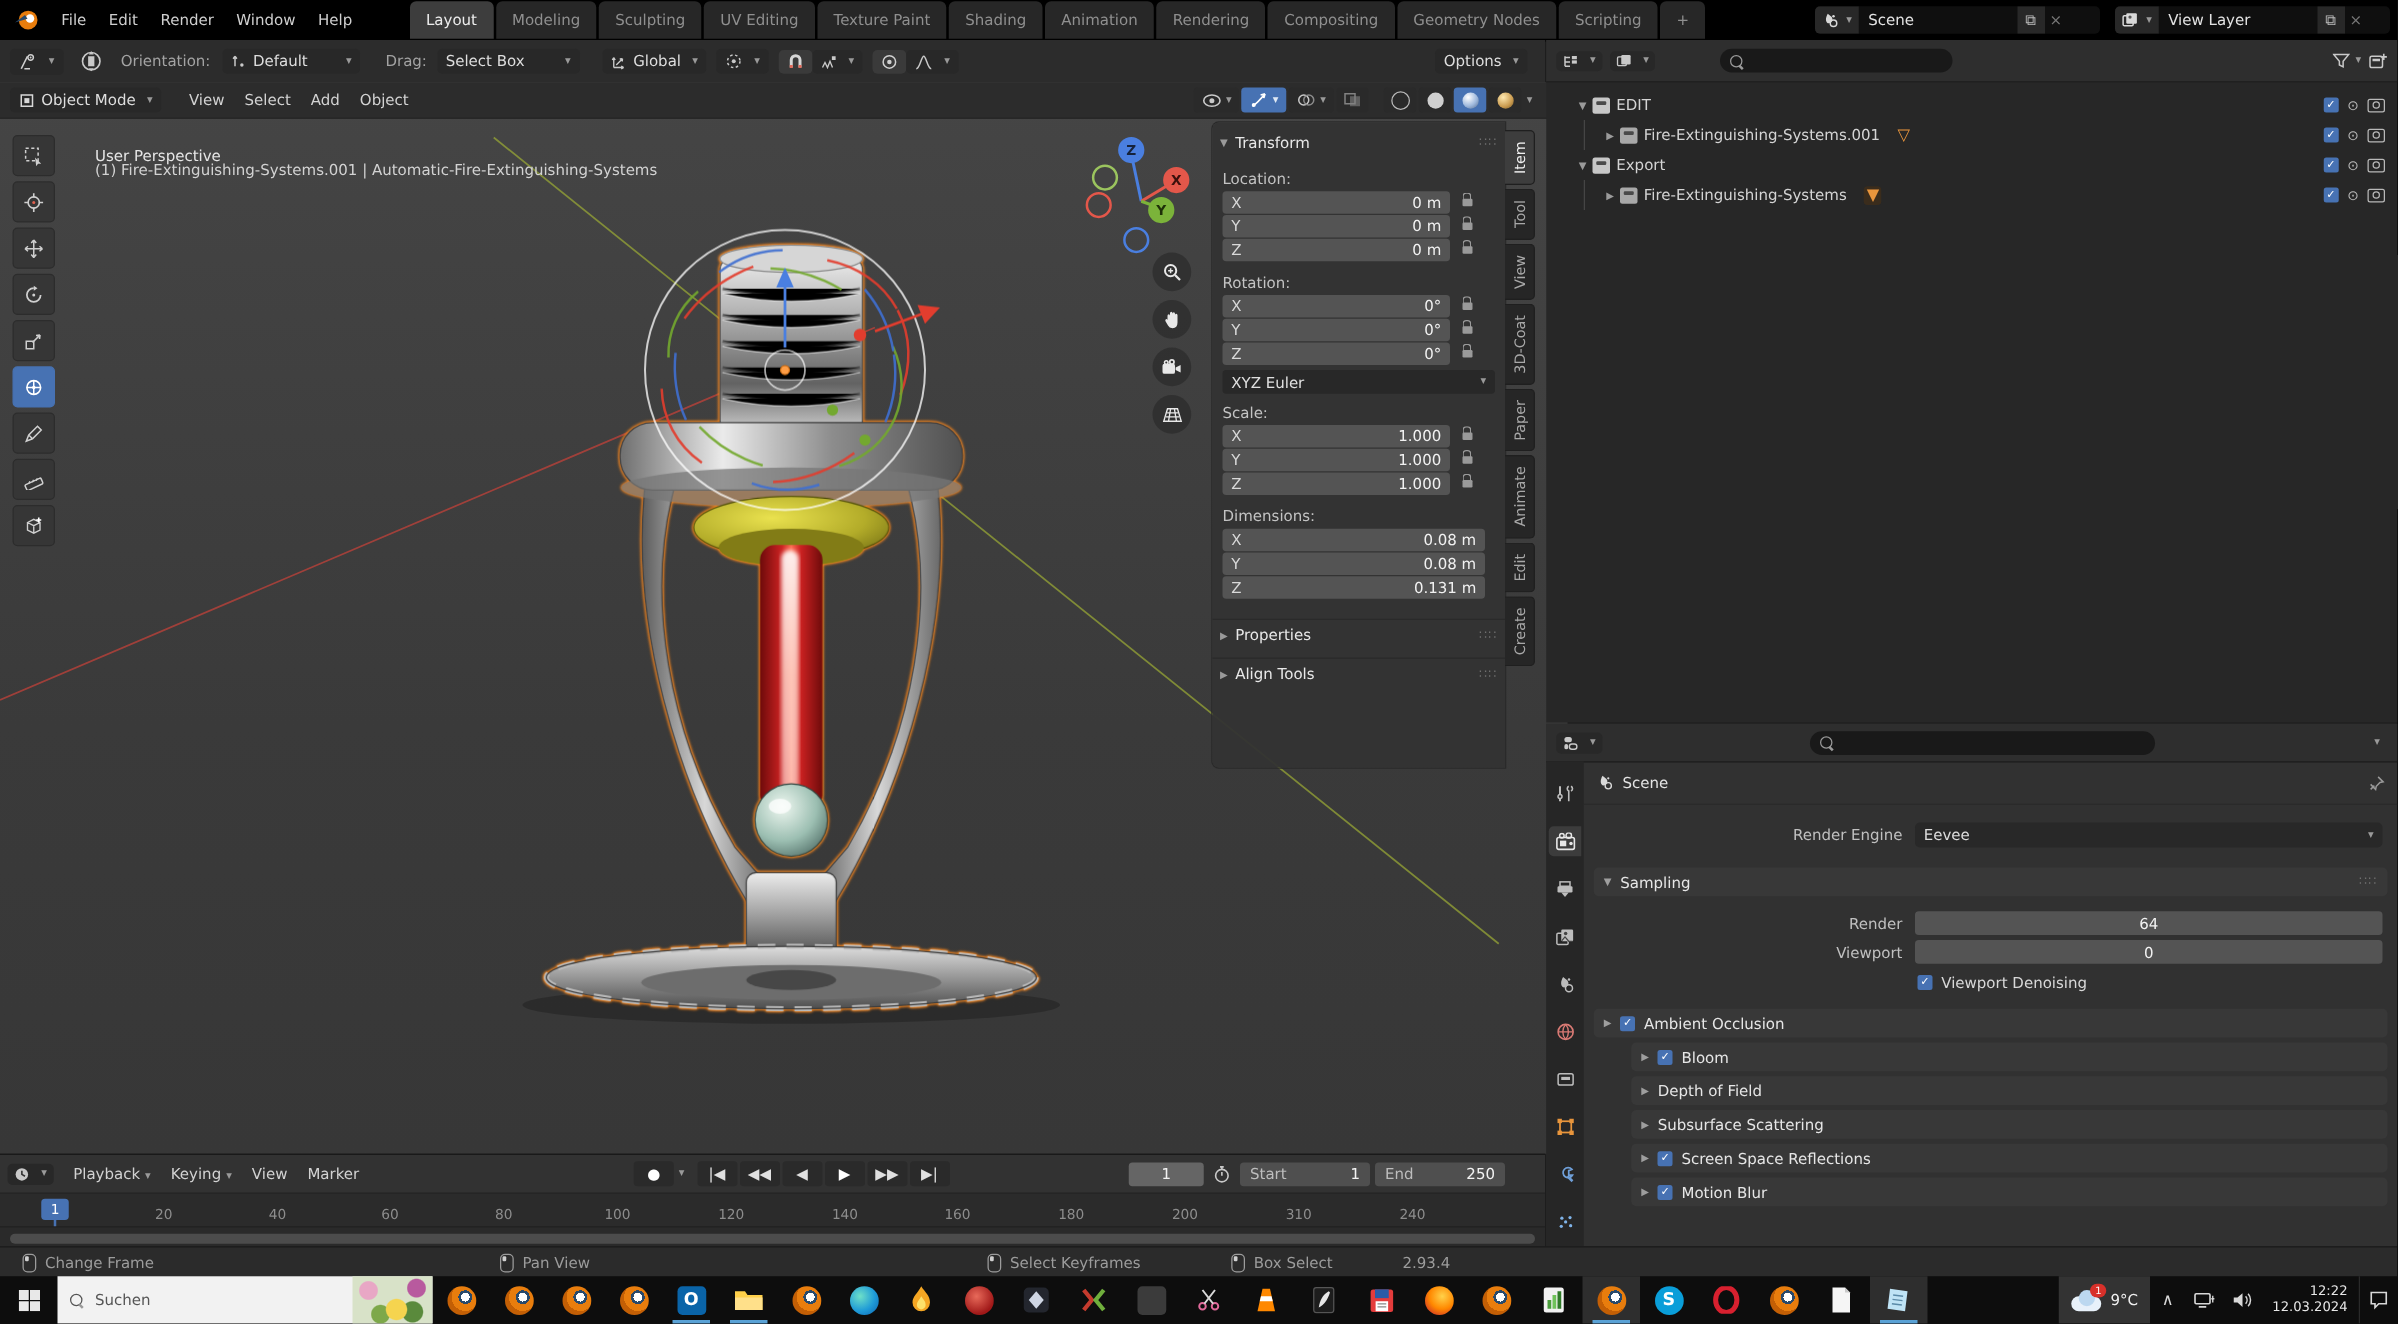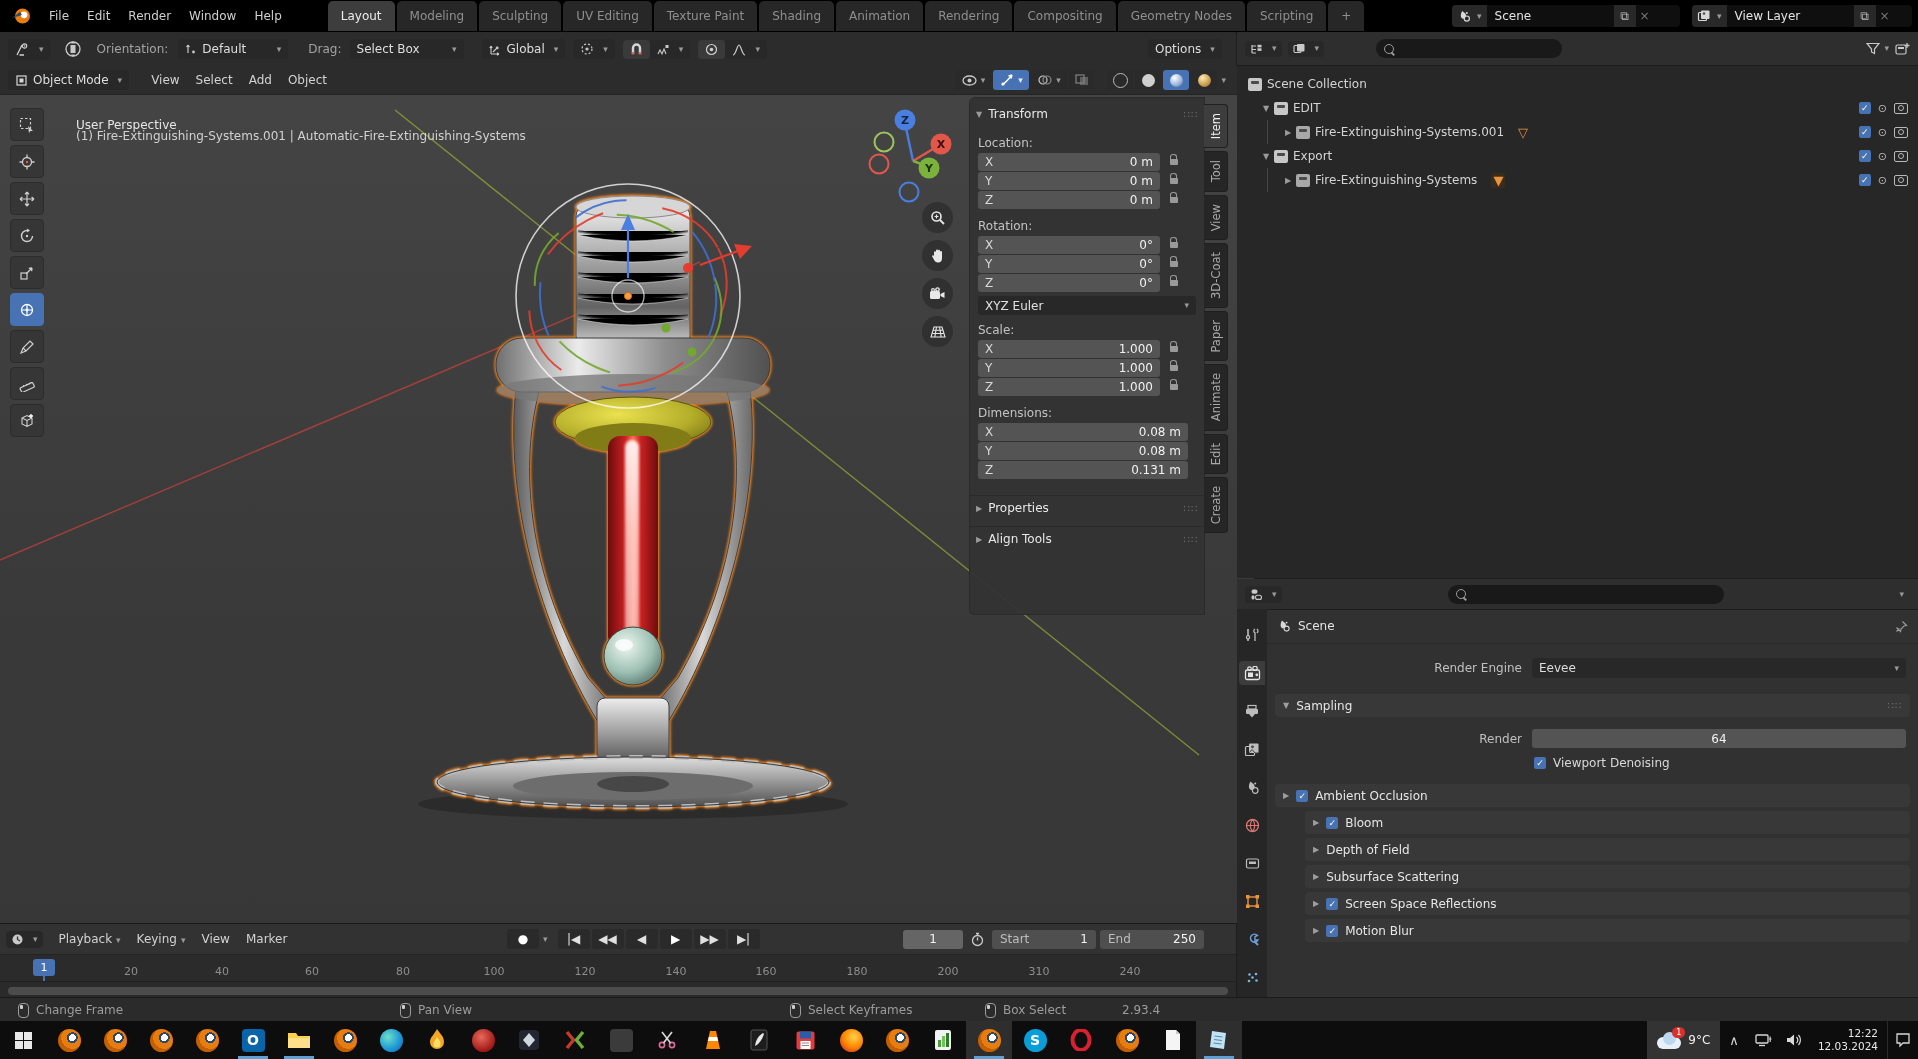--- a/index.html
+++ b/index.html
@@ -708,24 +708,20 @@
           <svg width="15" height="14" viewBox="0 0 15 14">
               <rect x="1" y="3" width="10" height="9" rx="1.5" fill="none" stroke="#c9c9c9" stroke-width="1.2"></rect>
               <rect x="3" y="5" width="6" height="2" fill="#c9c9c9"></rect>
               <path d="M12 1 L12 6 M9.5 3.5 L14.5 3.5" stroke="#c9c9c9" stroke-width="1.3"></path>
             </svg>
         </span>
       </div>
     </div>
 
     <div style="padding-top:6px">
-      <div class="orow" style="padding-left:10px">
-        <span class="cicon"></span>
-        <span>Scene Collection</span>
-      </div>
       <div class="orow" style="padding-left:22px">
         <span class="caret">▼</span>
         <span class="cicon"></span>
         <span>EDIT</span>
         <span class="restrict">
           <span class="chk">✓</span>
           <span class="eyeg">⊙</span>
           <span class="camico"></span>
         </span>
       </div>
@@ -883,20 +879,26 @@
       <div class="psec" style="margin-top:16px;margin-left:8px">
         <span class="caret">▼</span>
         <span>Sampling</span>
         <span class="grip" style="margin-left:auto">∷∷</span>
       </div>
 
       <div class="row" style="margin-top:12px">
         <span class="prow-lab" style="flex:0 0 255px">Render</span>
         <div class="pfield" style="margin-left:10px;flex:1;margin-right:12px">
             <span>64</span>
+          </div>
+      </div>
+      <div class="row" style="margin-top:4px">
+        <span class="prow-lab" style="flex:0 0 255px">Viewport</span>
+        <div class="pfield" style="margin-left:10px;flex:1;margin-right:12px">
+            <span>0</span>
           </div>
       </div>
       <div class="row" style="margin-top:8px;padding-left:267px">
         <span class="chk">✓</span>
         <span style="margin-left:7px;color:#d8d8d8">Viewport Denoising</span>
       </div>
 
       <div class="psec" style="margin-top:14px;margin-left:8px">
         <span class="caret">▶</span>
         <span class="chk">✓</span>
@@ -1018,20 +1020,30 @@
 
   <div id="taskbar" class="abs">
     <div class="tcell">
       <svg width="17" height="17" viewBox="0 0 17 17">
           <rect x="0" y="0" width="8" height="8" fill="#e8e8e8"></rect>
           <rect x="9" y="0" width="8" height="8" fill="#e8e8e8"></rect>
           <rect x="0" y="9" width="8" height="8" fill="#e8e8e8"></rect>
           <rect x="9" y="9" width="8" height="8" fill="#e8e8e8"></rect>
         </svg>
     </div>
+    <div style="width:280px;height:38px;background:#f2f2f2;display:flex;align-items:center;padding:0 10px;position:relative">
+      <span class="mag" style="border-color:#555"></span>
+      <span style="color:#555;margin-left:10px">Suchen</span>
+      <div style="position:absolute;right:0;top:0;width:64px;height:38px;background:
+        radial-gradient(circle at 20% 30%,#e8a7c5 0 7px,transparent 8px),
+        radial-gradient(circle at 55% 70%,#f5d44f 0 8px,transparent 9px),
+        radial-gradient(circle at 80% 25%,#b85a9e 0 7px,transparent 8px),
+        radial-gradient(circle at 35% 80%,#7da84a 0 7px,transparent 8px),
+        radial-gradient(circle at 75% 75%,#5a8a3c 0 8px,transparent 9px),#d8e2c8"></div>
+    </div>
     <div class="tcell">
         <span class="blico"></span>
       </div>
     <div class="tcell">
         <span class="blico"></span>
       </div>
     <div class="tcell">
         <span class="blico"></span>
       </div>
     <div class="tcell">

